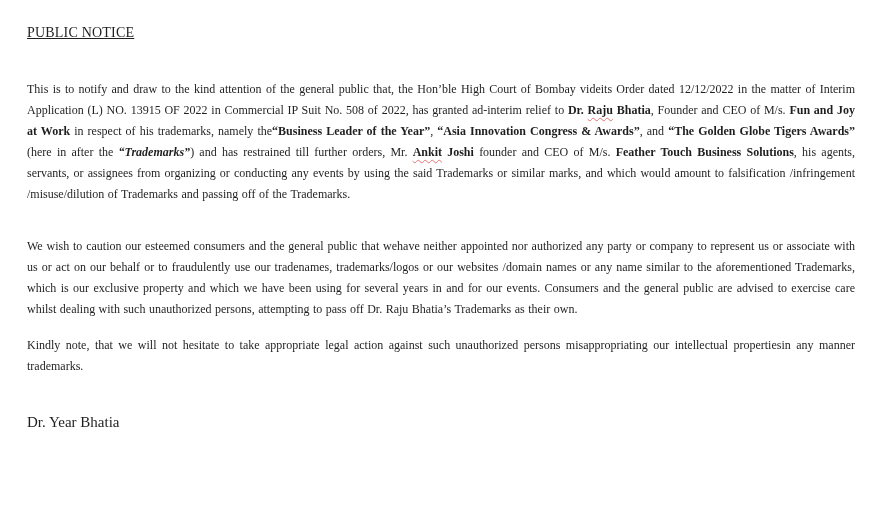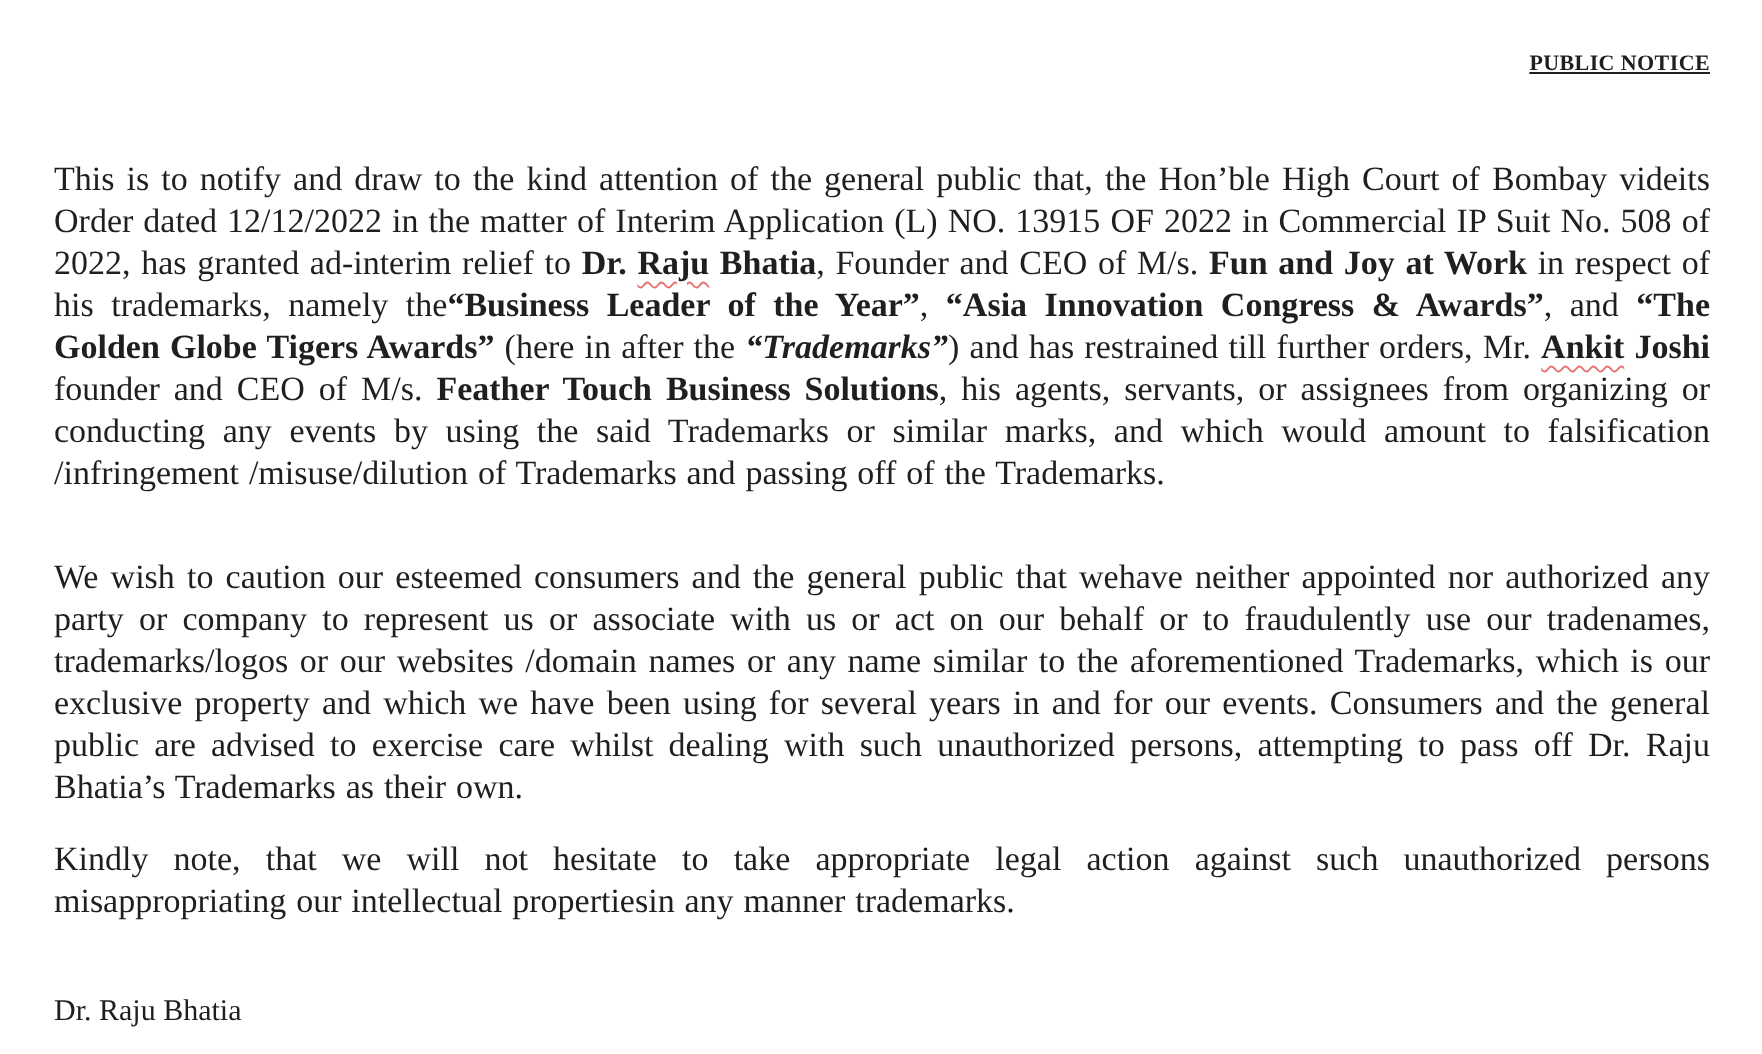--- a/index.html
+++ b/index.html
@@ -6,30 +6,30 @@
   body {
     width: 881px;
     height: 527px;
     background: #ffffff;
     overflow: hidden;
     font-family: "Liberation Serif", "DejaVu Serif", serif;
     color: var(--text-color, #1f1f1f);
   }
   .page { padding: 24px 26px 0 27px; }
   .title {
-    font-size: 11px;
+    font-size: 14px;
     line-height: 17px;
-    font-weight: bold;
+    font-weight: normal;
     letter-spacing: 0.2px;
-    text-align: right;
+    text-align: left;
     text-decoration: underline;
     margin: 0 0 38px 0;
   }
   .para {
-    font-size: 17px;
+    font-size: 12px;
     line-height: 21px;
     text-align: justify;
     margin: 0;
     word-spacing: 0.04em;
   }
   .p1 { margin-bottom: 31px; }
   .p2 { margin-bottom: 15px; margin-top: 30px; }
   .p3 { margin-bottom: 35px; }
   .b { font-weight: bold; }
   .i { font-style: italic; }
@@ -48,14 +48,14 @@
 
 <div class="page">
   <h1 class="title">PUBLIC NOTICE</h1>
 
   <p class="para p1"><span>This is to notify and draw to the kind attention of the general public that, the Hon’ble High Court of Bombay videits Order dated 12/12/2022 in the matter of Interim Application (L) NO. 13915 OF 2022 in Commercial IP Suit No. 508 of 2022, has granted ad-interim relief to </span><span class="b">Dr. </span><span class="b sp">Raju</span><span class="b"> Bhatia</span><span>, Founder and CEO of M/s. </span><span class="b">Fun and Joy at Work</span><span> in respect of his trademarks, namely the</span><span class="b">“Business Leader of the Year”</span><span>, </span><span class="b">“Asia Innovation Congress &amp; Awards”</span><span>, and </span><span class="b">“The Golden Globe Tigers Awards”</span><span> (here in after the </span><span class="b i">“Trademarks”</span><span>) and has restrained till further orders, Mr. </span><span class="b sp">Ankit</span><span class="b"> Joshi</span><span> founder and CEO of M/s. </span><span class="b">Feather Touch Business Solutions</span><span>, his agents, servants, or assignees from organizing or conducting any events by using the said Trademarks or similar marks, and which would amount to falsification /infringement /misuse/dilution of Trademarks and passing off of the Trademarks.</span></p>
 
   <p class="para p2"><span>We wish to caution our esteemed consumers and the general public that wehave neither appointed nor authorized any party or company to represent us or associate with us or act on our behalf or to fraudulently use our tradenames, trademarks/logos or our websites /domain names or any name similar to the aforementioned Trademarks, which is our exclusive property and which we have been using for several years in and for our events. Consumers and the general public are advised to exercise care whilst dealing with such unauthorized persons, attempting to pass off Dr. Raju Bhatia’s Trademarks as their own.</span></p>
 
   <p class="para p3"><span>Kindly note, that we will not hesitate to take appropriate legal action against such unauthorized persons misappropriating our intellectual propertiesin any manner trademarks.</span></p>
 
-  <p class="sig-name">Dr. Raju Bhatia</p>
+  <p class="sig-name">Dr. Year Bhatia</p>
 </div>
 
 </body></html>

